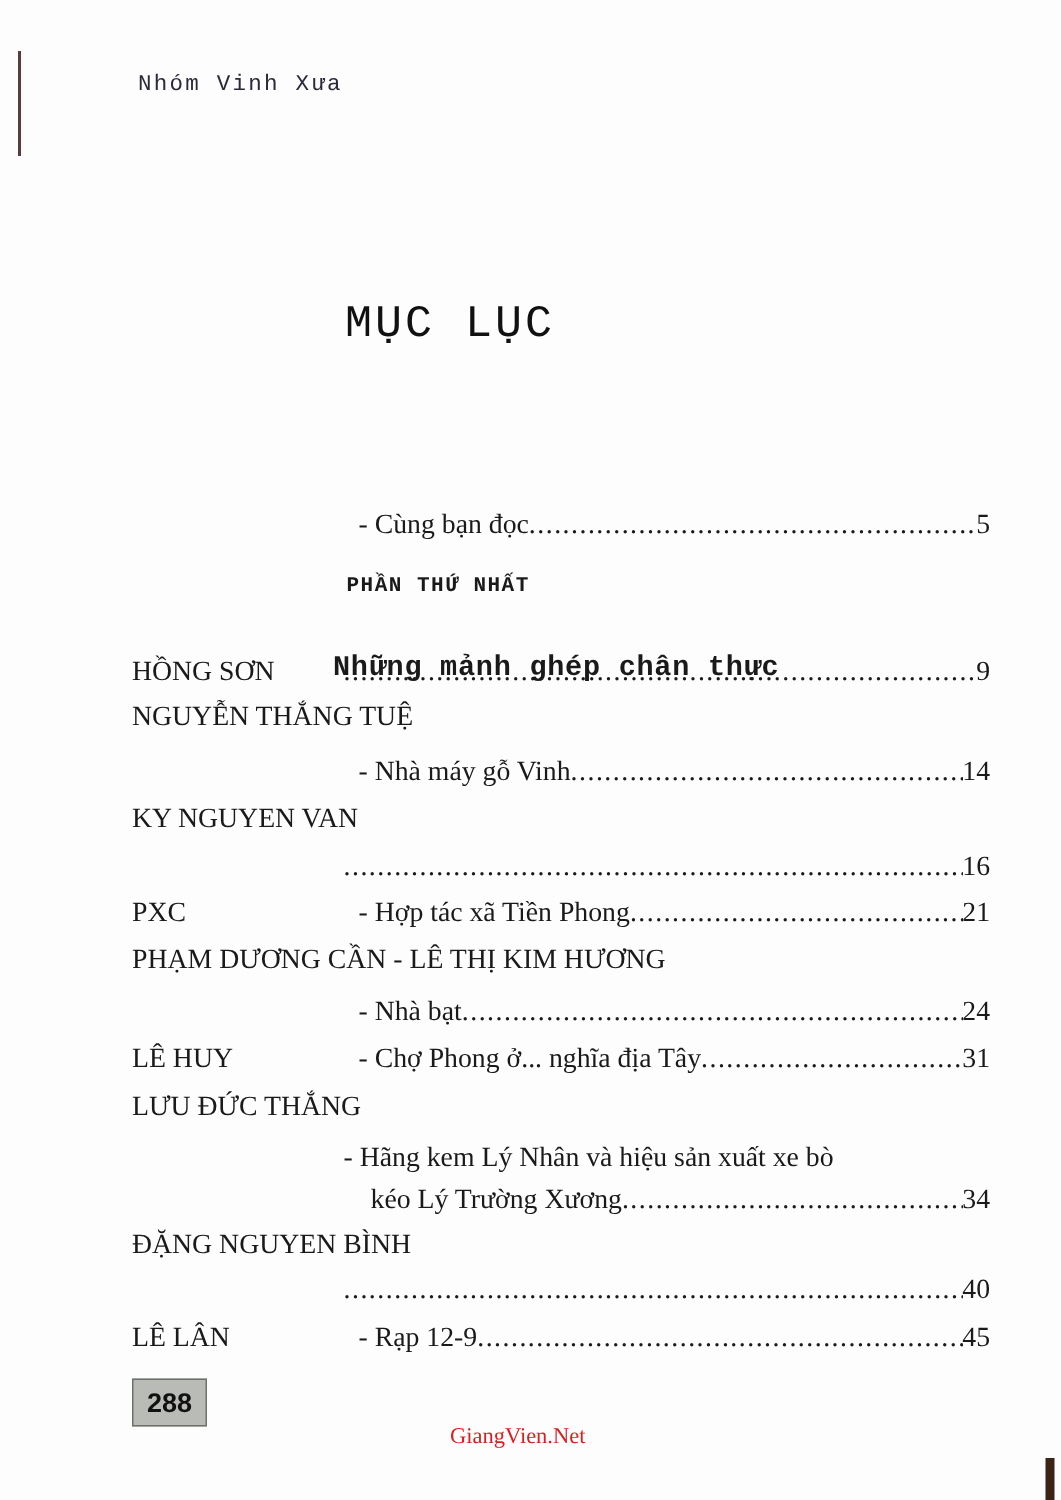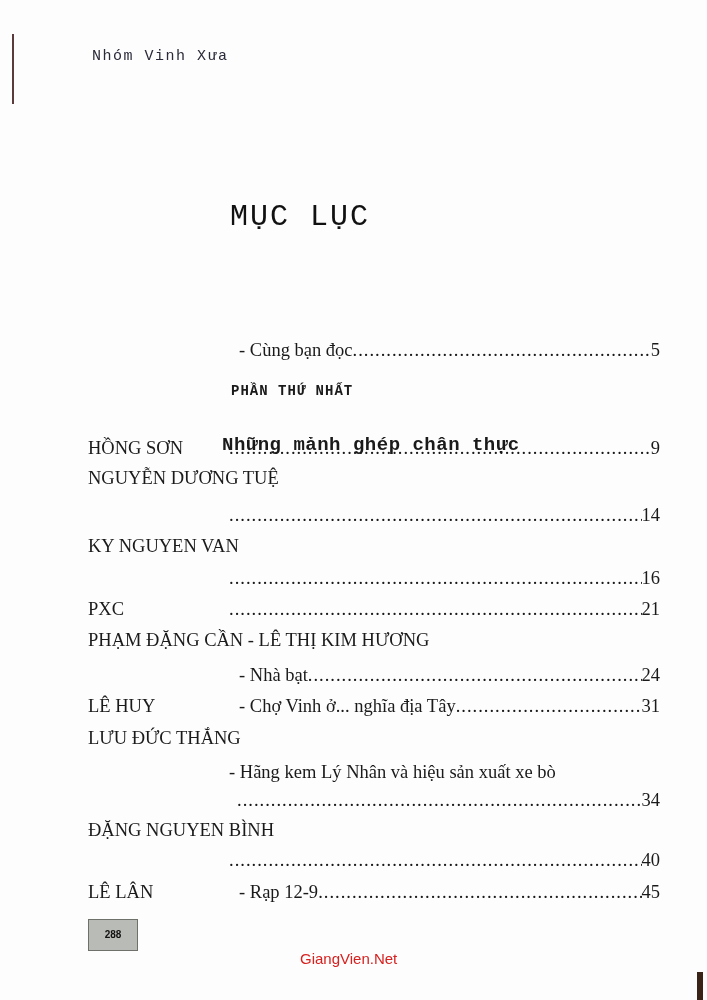--- a/index.html
+++ b/index.html
@@ -29,24 +29,24 @@
     font-weight:bold; font-size:14px; letter-spacing:1px;
   }
   .part-title {
     position:absolute; left:222px; top:402px; font-family:"Liberation Mono", monospace;
     font-weight:bold; font-size:19px; letter-spacing:0.5px;margin-top:32px;
   }
   .cont { position:absolute; left:229px; font-size:18.5px; line-height:24px;text-align:center; }
   .page-no {
     position:absolute; left:88px; top:919px; width:48px; height:30px; background:#b9bcb6;
     border:1px solid #6e706a; font-family:"Liberation Sans", sans-serif; font-weight:bold;
-    font-size:10px; text-align:center; line-height:30px; color:#111;
+    font-size:18px; text-align:center; line-height:30px; color:#111;
   }
   .watermark {
-    position:absolute; left:300px; top:950px; font-family:Liberation Sans, sans-serif;
+    position:absolute; left:300px; top:950px; font-family:Liberation Serif, serif;
     font-size:15px; color:#d8201e;
   }
   .edge { position:absolute; right:4px; top:972px; width:6px; height:28px; background:#3a2418; }
 </style>
 </head>
 <body>
 
 <div class="margin-line"></div>
 <div class="running-head">Nhóm Vinh Xưa</div>
 <div class="title">MỤC LỤC</div>
@@ -65,73 +65,76 @@
 
   <div class="row" style="top:436px">
     <span class="author">HỒNG SƠN</span>
     <div class="entry">
         <span class="dots"></span>
         <span class="p">9</span>
       </div>
   </div>
 
   <div class="row" style="top:466px">
-    <span class="author">NGUYỄN DƯƠNG TUỆ</span>
+    <span class="author">NGUYỄN THẮNG TUỆ</span>
   </div>
   <div class="row" style="top:503px">
     <div class="entry">
+        <span class="t">- Nhà máy gỗ Vinh</span>
         <span class="dots"></span>
         <span class="p">14</span>
       </div>
   </div>
 
   <div class="row" style="top:534px">
     <span class="author">KY NGUYEN VAN</span>
   </div>
   <div class="row" style="top:566px">
     <div class="entry">
         <span class="dots"></span>
         <span class="p">16</span>
       </div>
   </div>
 
   <div class="row" style="top:597px">
     <span class="author">PXC</span>
     <div class="entry">
+        <span class="t">- Hợp tác xã Tiền Phong </span>
         <span class="dots"></span>
         <span class="p">21</span>
       </div>
   </div>
 
   <div class="row" style="top:628px">
-    <span class="author">PHẠM ĐẶNG CẦN - LÊ THỊ KIM HƯƠNG</span>
+    <span class="author">PHẠM DƯƠNG CẦN - LÊ THỊ KIM HƯƠNG</span>
   </div>
   <div class="row" style="top:663px">
     <div class="entry">
         <span class="t">- Nhà bạt </span>
         <span class="dots"></span>
         <span class="p">24</span>
       </div>
   </div>
 
   <div class="row" style="top:694px">
     <span class="author">LÊ HUY</span>
     <div class="entry">
-        <span class="t">- Chợ Vinh ở... nghĩa địa Tây</span>
+        <span class="t">- Chợ Phong ở... nghĩa địa Tây</span>
         <span class="dots"></span>
         <span class="p">31</span>
       </div>
   </div>
 
   <div class="row" style="top:726px">
     <span class="author">LƯU ĐỨC THẮNG</span>
   </div>
   <div class="cont" style="top:760px">- Hãng kem Lý Nhân và hiệu sản xuất xe bò</div>
   <div class="row" style="top:788px">
     <div class="entry" style="left:149px">
+        <span class="t">kéo Lý Trường Xương </span>
         <span class="dots"></span>
         <span class="p">34</span>
       </div>
   </div>
 
   <div class="row" style="top:818px">
     <span class="author">ĐẶNG NGUYEN BÌNH</span>
   </div>
   <div class="row" style="top:848px">
     <div class="entry">

